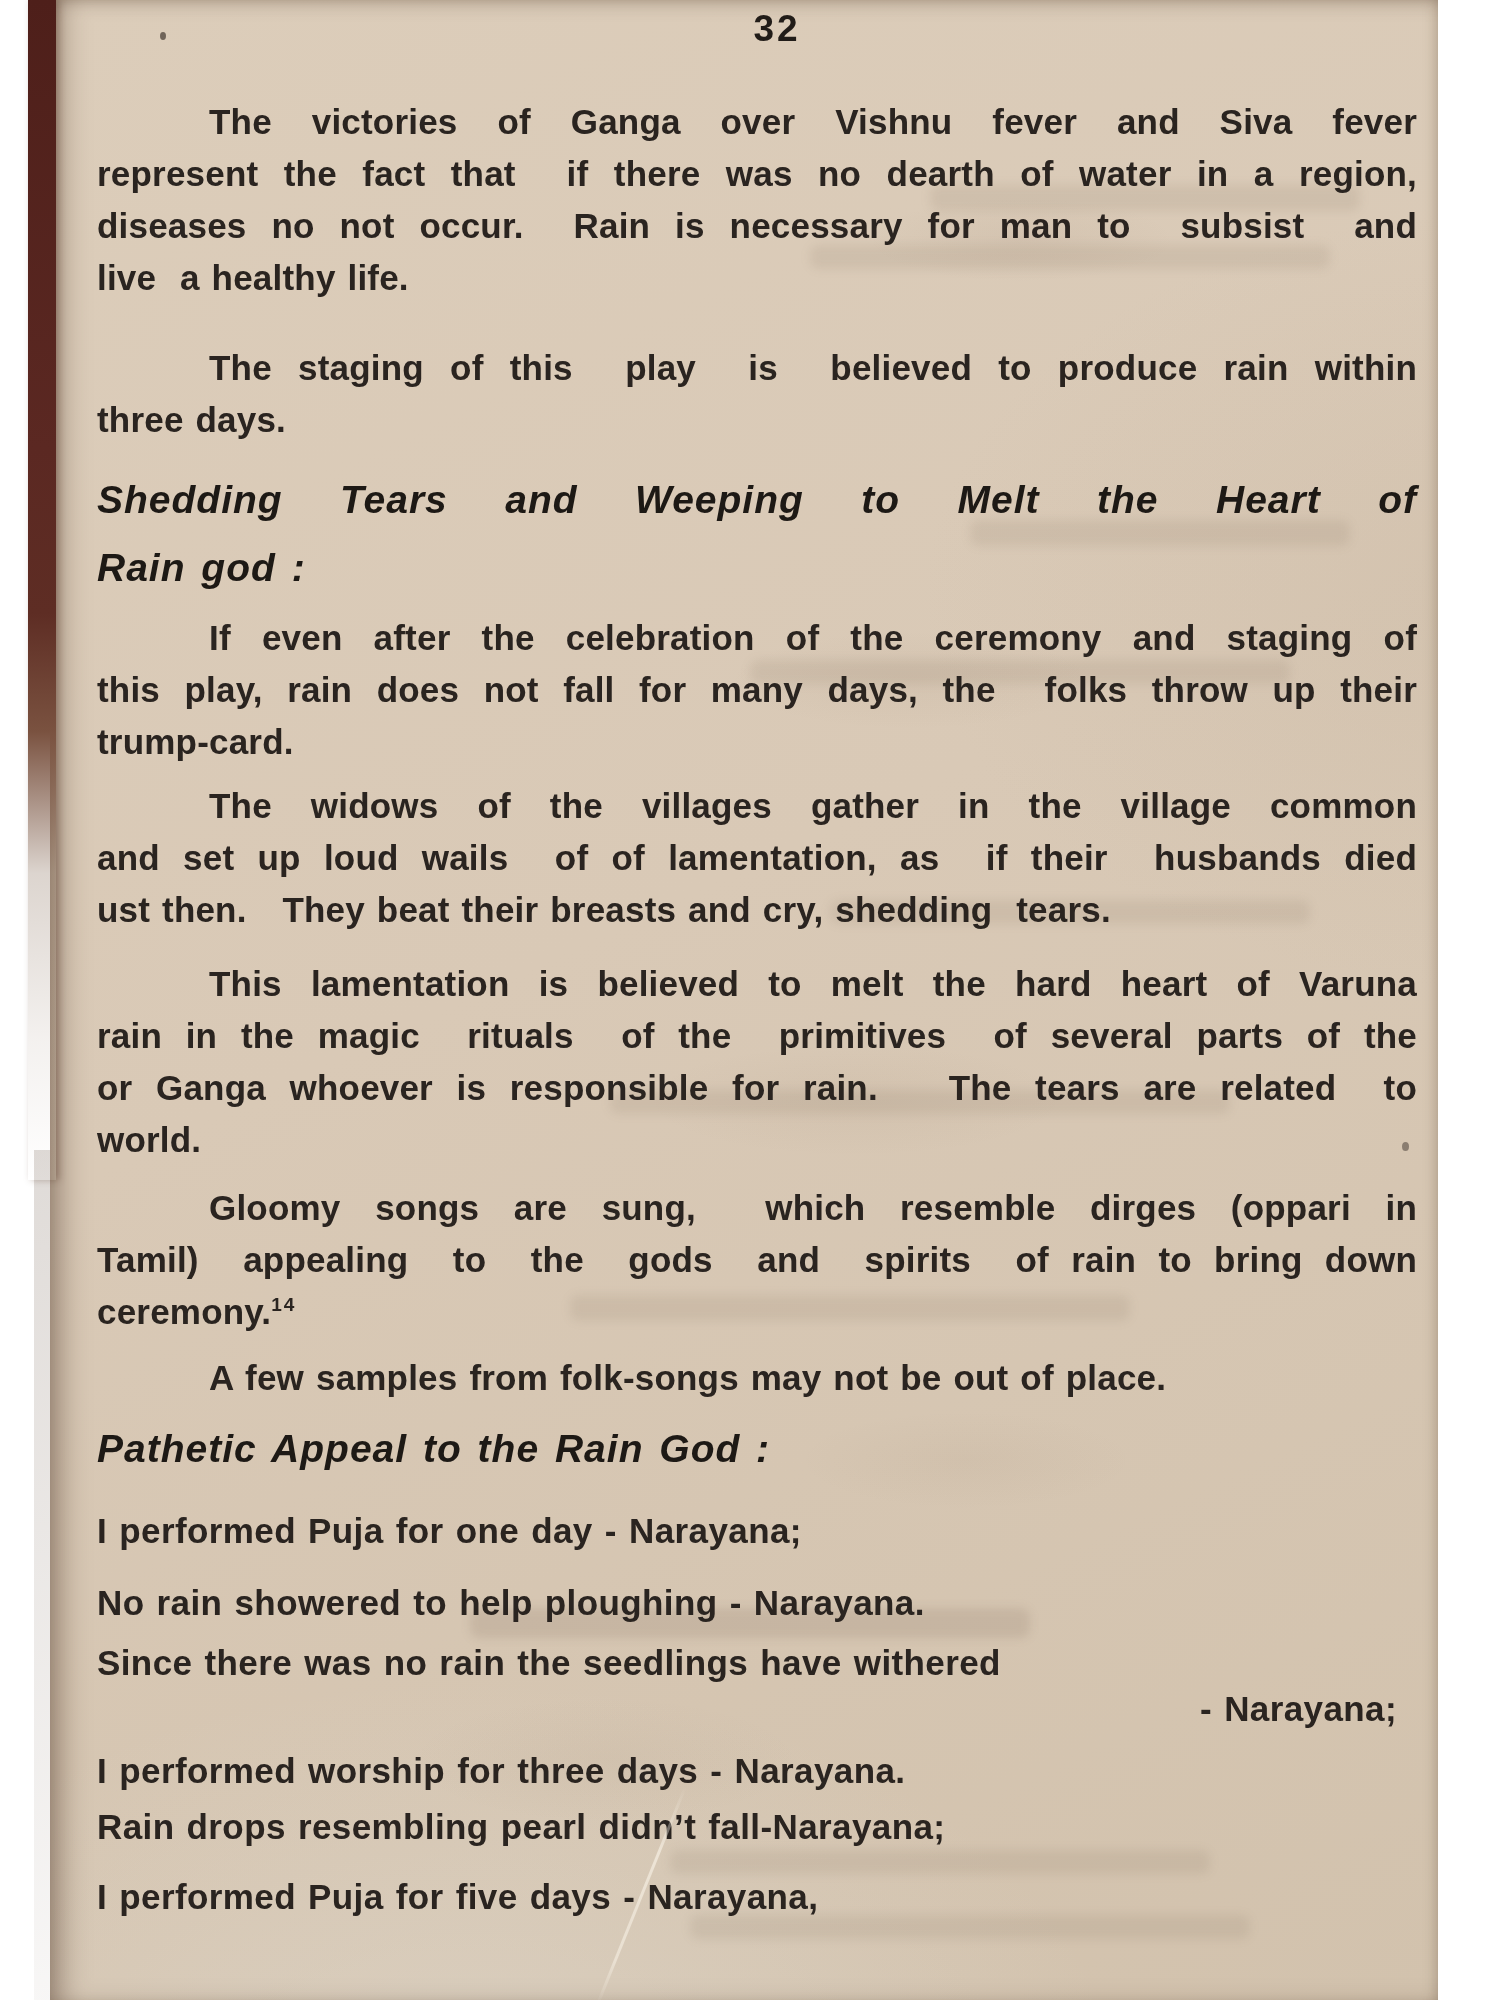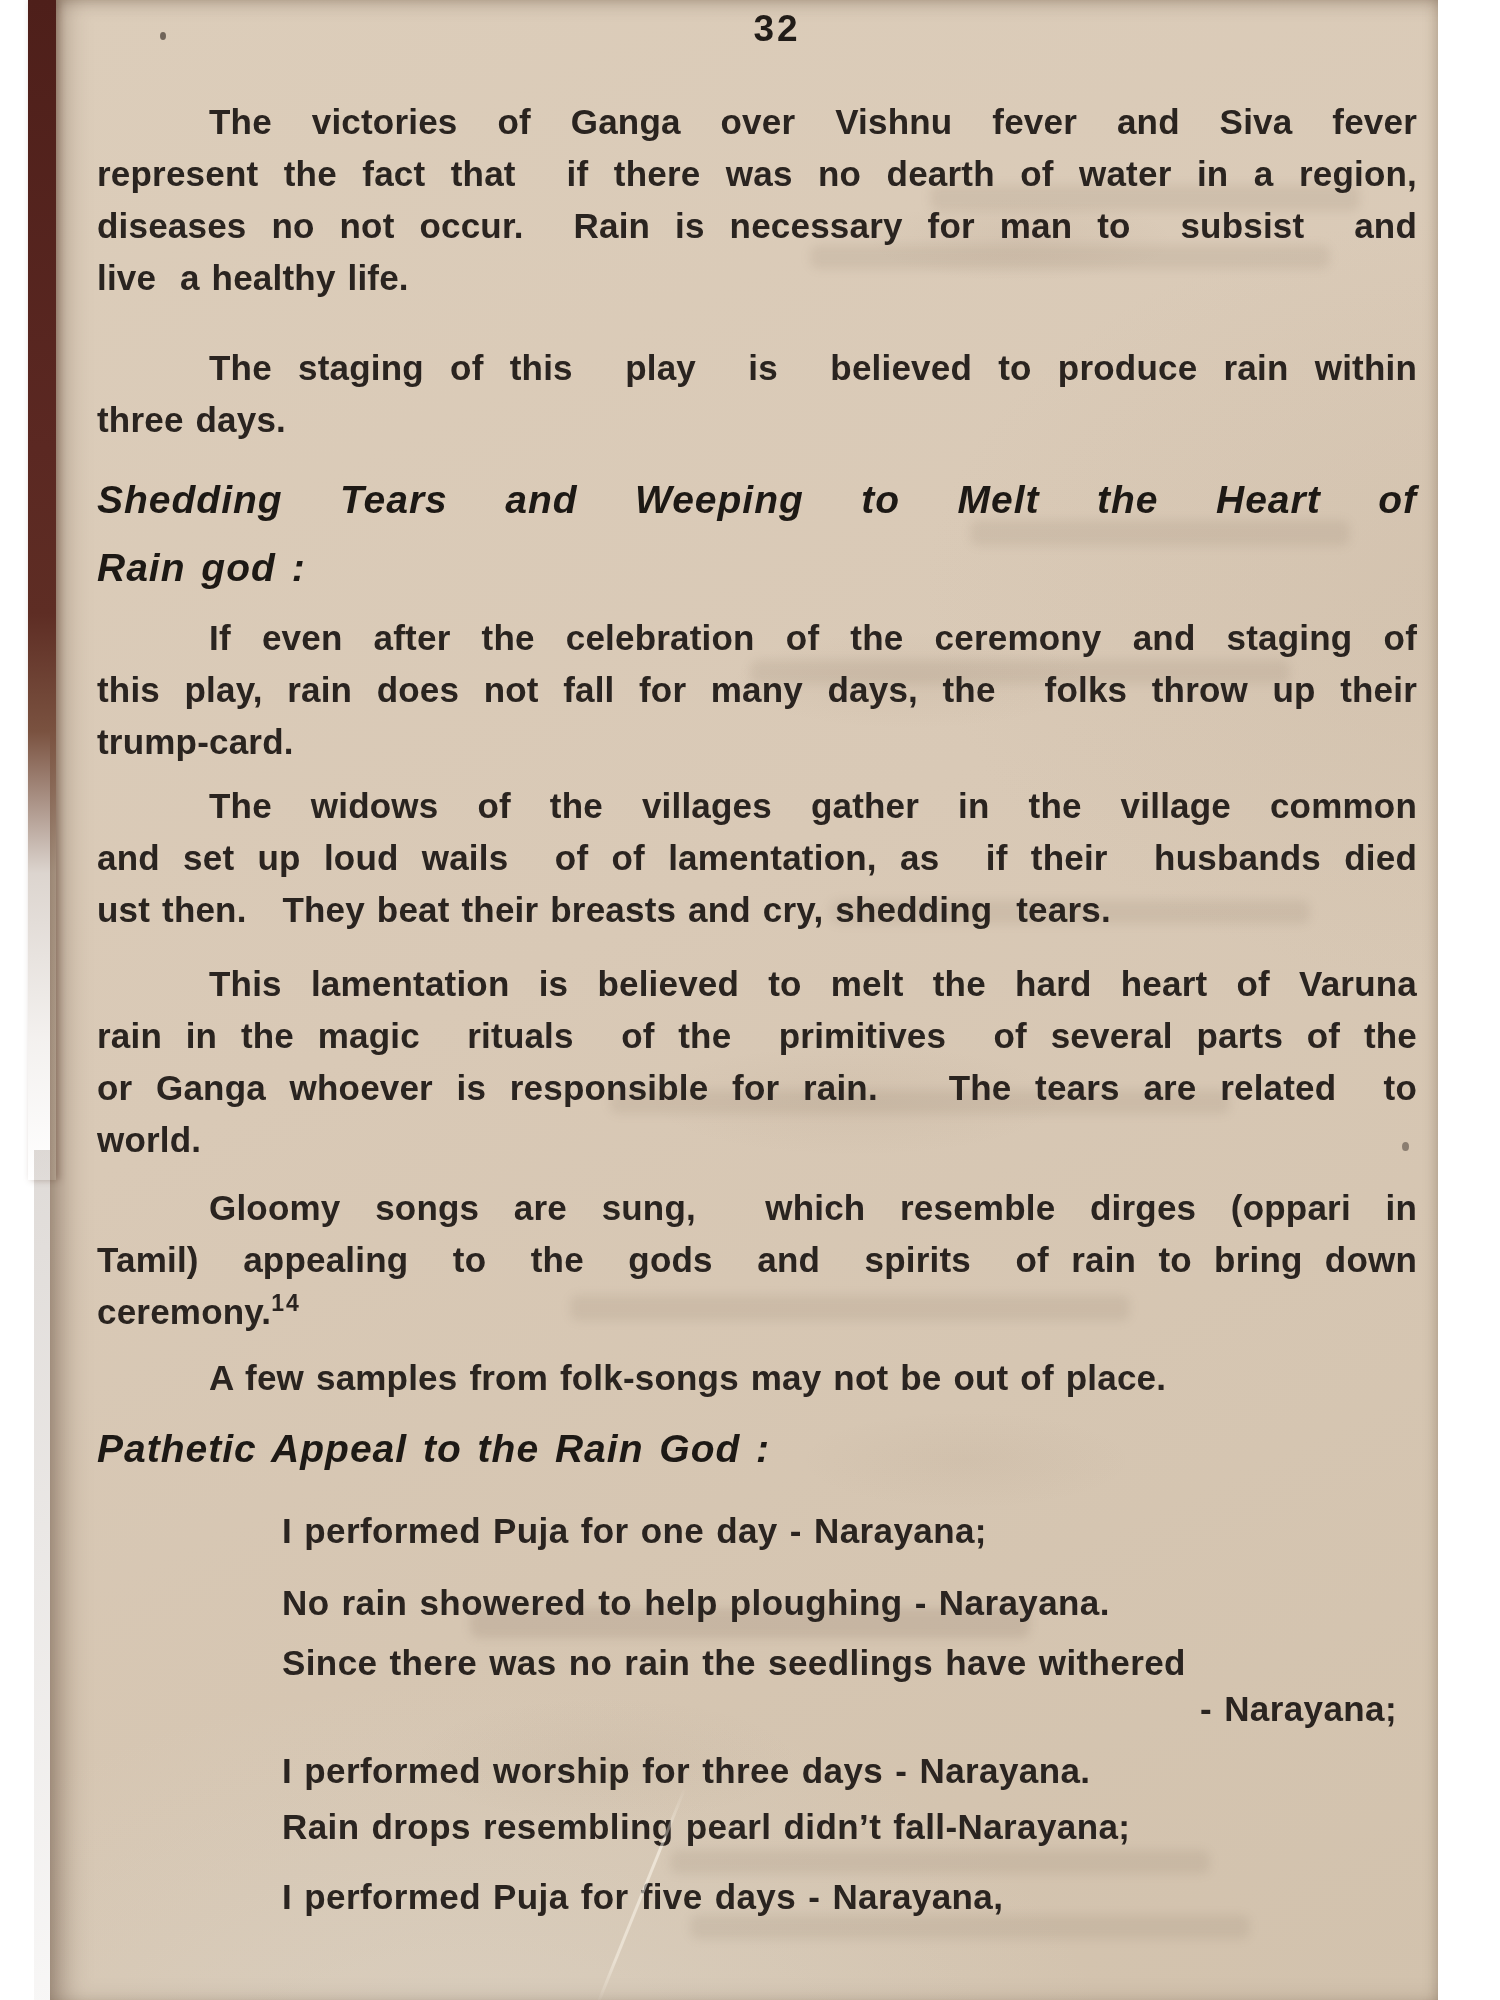--- a/index.html
+++ b/index.html
@@ -109,25 +109,25 @@
 
   .heading {
     font-style: italic; font-weight: 800;
     font-size: 39px; line-height: 68px;
     color: #1d1915; letter-spacing: 1px; word-spacing: 4px;
   }
   .h1-block { margin: 0 0 10px 0; }
   .h2-block { margin: 0 0 30px 0; line-height: 58px; }
 
   .fn {
-    font-size: 23px; font-weight: 700; vertical-align: super;
+    font-size: 19px; font-weight: 700; vertical-align: super;
     line-height: 0; letter-spacing: 2px;
   }
 
-  .verses { margin-left: 185px; }
+  .verses { }
   .verse {
     font-size: 35px; line-height: 46px; font-weight: 600;
     letter-spacing: 0.4px; word-spacing: 2px;
   }
   .v-mb-lg { margin-bottom: 26px; }
   .v-mb-md { margin-bottom: 14px; }
   .v-mb-sm { margin-bottom: 0px; }
   .v-right { text-align: right; padding-right: 20px; margin-bottom: 16px; }
   .v-mb-10 { margin-bottom: 10px; }
   .v-mb-24 { margin-bottom: 24px; }

